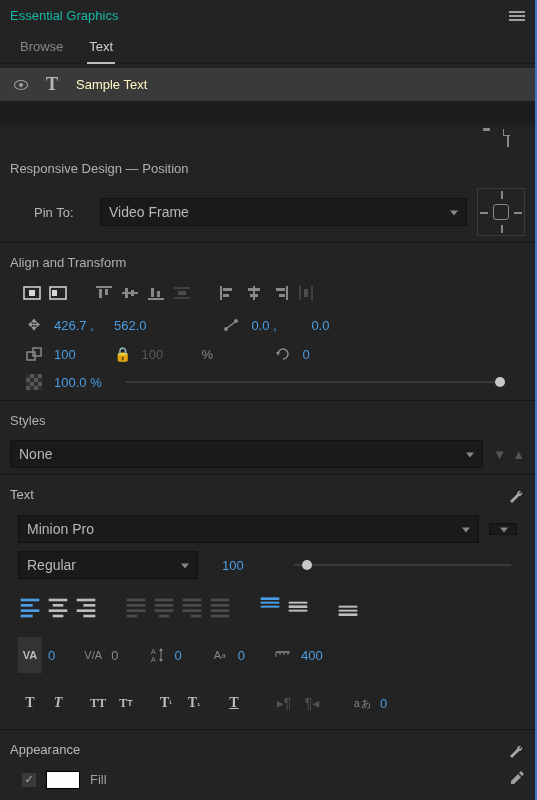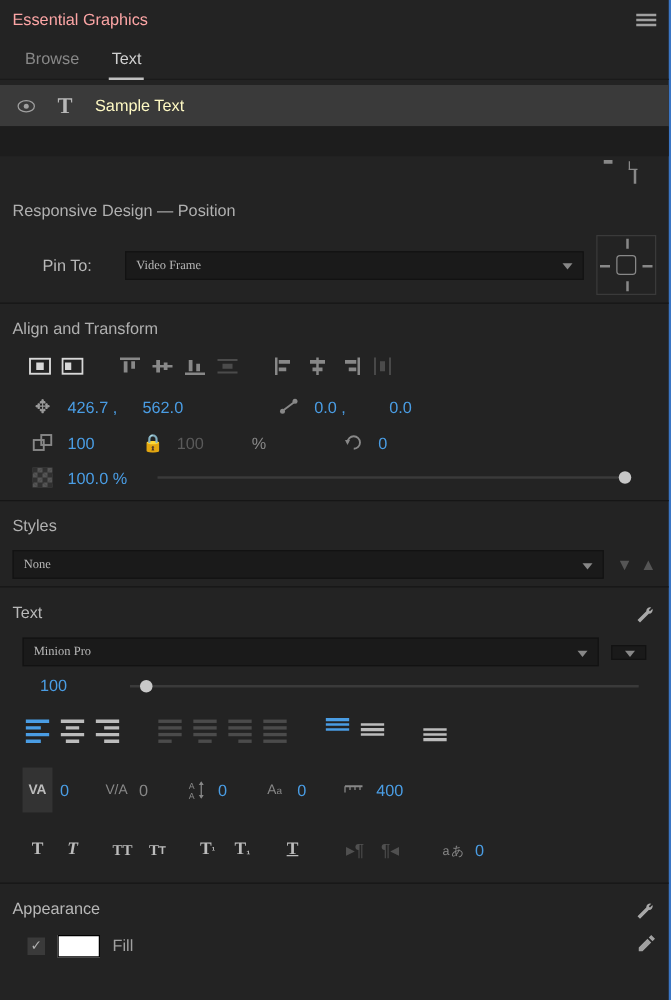--- a/index.html
+++ b/index.html
@@ -1,40 +1,40 @@
 <!DOCTYPE html>
 <html><head>
 <meta charset="utf-8">
 <style>
   * { margin: 0; padding: 0; box-sizing: border-box; font-family: "Segoe UI", Arial, sans-serif; }
   body { background: #232323; color: #b8b8b8; font-size: 13px; width: 537px; height: 800px; overflow: hidden; }
   .panel { width: 537px; height: 800px; background: #232323; display: flex; flex-direction: column; border-right: 2px solid #3a76c5; }
   .titlebar { display: flex; justify-content: space-between; align-items: center; padding: 8px 10px 4px 10px; }
-  .titlebar .title { color: #fca5a5; font-size: 13px; }
+  .titlebar .title { color: #14b8a6; font-size: 13px; }
   .menu-icon { width: 16px; cursor: pointer; display: flex; flex-direction: column; gap: 2px; }
   .menu-icon div { height: 2px; background: #a0a0a0; }
   .tabs { display: flex; gap: 22px; padding: 6px 18px 0 18px; border-bottom: 1px solid #1a1a1a; }
   .tab { padding: 6px 2px 8px 2px; color: #888; cursor: pointer; font-size: 13px; }
   .tab.active { color: #d0d0d0; border-bottom: 2px solid #c0c0c0; margin-bottom: -1px; }
   .layer-row { display: flex; align-items: center; gap: 18px; background: #3a3a3a; padding: 6px 14px; margin-top: 4px; }
   .eye-icon { width: 14px; height: 10px; border: 1.5px solid #a0a0a0; border-radius: 60%; position: relative; }
   .eye-icon::after { content: ""; position: absolute; width: 4px; height: 4px; background: #a0a0a0; border-radius: 50%; top: 2px; left: 4px; }
   .text-icon { font-family: Georgia, serif; font-size: 18px; font-weight: bold; color: #b8b8b8; }
   .layer-name { color: #fef9c3; }
   .spacer-row { height: 24px; background: #1d1d1d; }
   .folder-row { display: flex; justify-content: flex-end; gap: 8px; padding: 6px 12px; }
   .mini-icon { width: 16px; height: 14px; display: inline-block; }
   .folder-shape { width: 16px; height: 11px; background: #888; position: relative; margin-top: 2px; }
   .folder-shape::before { content:""; position:absolute; top:-3px; left:0; width:7px; height:3px; background:#888; }
   .newlayer-shape { width:14px; height:12px; border:1.5px solid #888; position:relative; }
   .newlayer-shape::after { content:""; position:absolute; right:-2px; top:-2px; width:6px; height:6px; background:#232323; border-left:1.5px solid #888; border-bottom:1.5px solid #888; }
   .section-label { padding: 10px 10px 8px 10px; color: #b0b0b0; font-size: 13px; }
   .hr { height: 1px; background: #161616; margin: 2px 0; }
   .row { display: flex; align-items: center; padding: 4px 10px; gap: 10px; }
-  .dropdown { flex: 1; background: #1a1a1a; border: 1px solid #121212; color: #b8b8b8; padding: 5px 22px 5px 8px; position: relative; font-size: 10px; font-family: Liberation Serif, serif; }
+  .dropdown { flex: 1; background: #1a1a1a; border: 1px solid #121212; color: #b8b8b8; padding: 5px 22px 5px 8px; position: relative; font-size: 14px; }
   .dropdown::after { content:""; position:absolute; right:8px; top:50%; transform:translateY(-30%); border-left:4px solid transparent; border-right:4px solid transparent; border-top:5px solid #888; }
   .dropdown-sm { width: 180px; flex: none; }
   .pinto-graphic { width: 48px; height: 48px; border: 1px solid #3a3a3a; display: flex; align-items: center; justify-content: center; margin-left: auto; position: relative; }
   .pinto-graphic .sq { width: 16px; height: 16px; border: 1.5px solid #888; border-radius: 3px; }
   .pinto-graphic .tick { position: absolute; background: #888; }
   .pinto-graphic .t1 { width: 1.5px; height: 8px; top: 2px; left: 23px; }
   .pinto-graphic .t2 { width: 1.5px; height: 8px; bottom: 2px; left: 23px; }
   .pinto-graphic .t3 { width: 8px; height: 1.5px; left: 2px; top: 23px; }
   .pinto-graphic .t4 { width: 8px; height: 1.5px; right: 2px; top: 23px; }
   .align-row { display: flex; align-items: center; gap: 6px; padding: 6px 22px; }
@@ -264,20 +264,21 @@
     <span>Text</span>
     <span class="wrench"><svg viewBox="0 0 18 18">
           <path d="M14 4a3 3 0 0 0-4 3l-7 7 2 2 7-7a3 3 0 0 0 3-4l-2 2-1-1 2-2z" fill="#a8a8a8"></path>
         </svg></span>
   </div>
   <div class="text-row">
     <div class="dropdown" style="flex:1">Minion Pro</div>
     <div class="dropdown" style="width:28px;flex:none;padding-left:4px"></div>
   </div>
   <div class="text-row">
+    <div class="dropdown dropdown-sm">Regular</div>
     <span class="val" style="margin-left:14px">100</span>
     <div class="slider">
         <div class="thumb left" style="left:8px"></div>
       </div>
   </div>
 
   <div class="toolbar">
     <span class="tbtn active">
         <svg viewBox="0 0 18 16">
           <line x1="2" y1="3" x2="16" y2="3" stroke="currentColor" stroke-width="2"></line>

